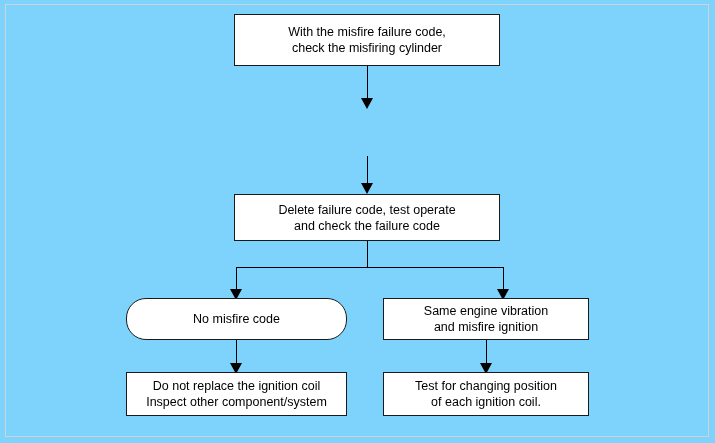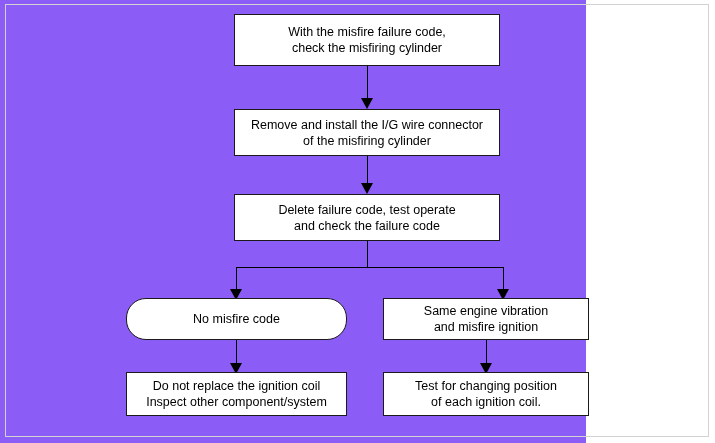--- a/index.html
+++ b/index.html
@@ -10,23 +10,23 @@
   body {
     width: 715px;
     height: 443px;
     font-family: "Liberation Sans", sans-serif;
     color: #000000;
     overflow: hidden;
   }
 
   #page {
     position: relative;
-    width: 586px;
+    width: 715px;
     height: 443px;
-    background: #8b5cf6;
+    background: #7dd3fc;
   }
 
   
   .page-frame {
     position: absolute;
     left: 5px;
     top: 4px;
     width: 704px;
     height: 433px;
     border: 1px solid #d2d2d2;
@@ -79,24 +79,20 @@
   <div class="page-frame"></div>
 
   <div class="node" style="left:234px; top:14px; width:266px; height:52px;">
     <div class="node-text">With the misfire failure code,
 check the misfiring cylinder</div>
   </div>
 
   <div class="vline" style="left:367px; top:66px; height:33px;"></div>
   <div class="arrowhead" style="left:361px; top:98px;"></div>
 
-  <div class="node" style="left:234px; top:109px; width:266px; height:47px;">
-    <div class="node-text">Remove and install the I/G wire connector
-of the misfiring cylinder</div>
-  </div>
 
   <div class="vline" style="left:367px; top:156px; height:28px;"></div>
   <div class="arrowhead" style="left:361px; top:183px;"></div>
 
   <div class="node" style="left:234px; top:194px; width:266px; height:47px;">
     <div class="node-text">Delete failure code, test operate
 and check the  failure code</div>
   </div>
 
   <div class="vline" style="left:367px; top:241px; height:27px;"></div>

